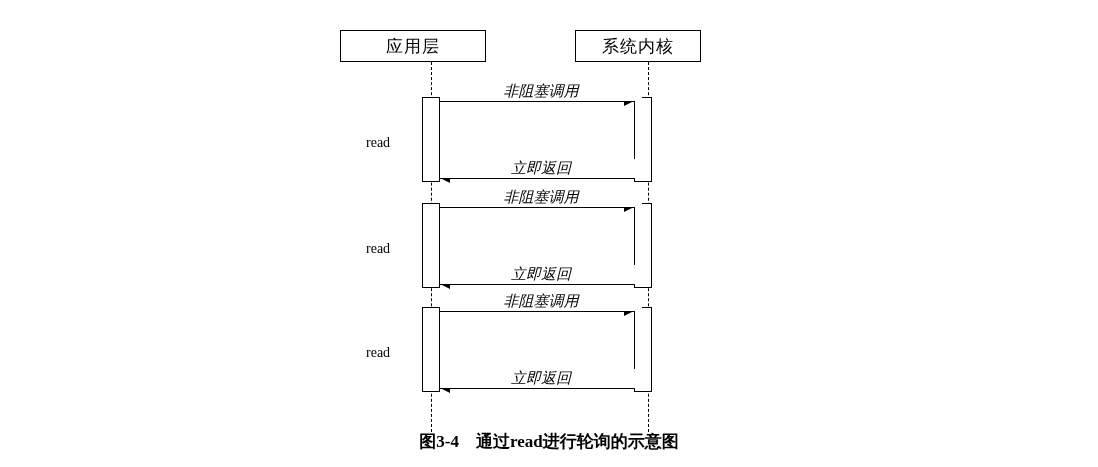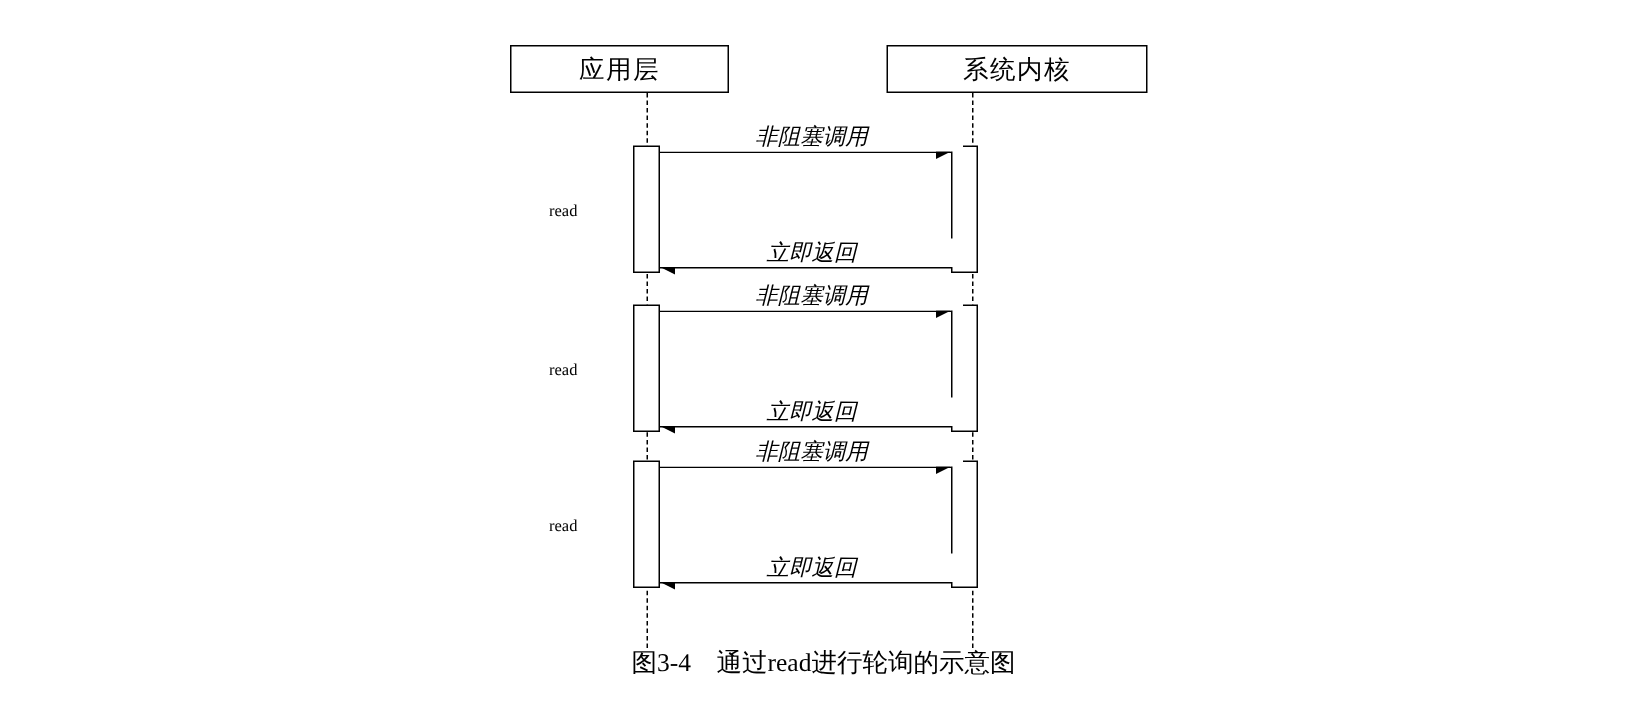--- a/index.html
+++ b/index.html
@@ -74,42 +74,42 @@
     color: #000;
     background: #fff;
     padding: 0 4px;
     white-space: nowrap;
     text-align: center;
     font-style: italic;
   }
 
   .side-label {
     position: absolute;
-    font-size: 11px;
+    font-size: 14px;
     color: #000;
     white-space: nowrap;
   }
 
   .caption {
     position: absolute;
     font-size: 17px;
     color: #000;
     white-space: nowrap;
-    font-weight: normal;
+    font-weight: bold;
   }
 </style>
 </head>
 <body>
 
 <div id="canvas">
 
   <div class="actor-box" id="actor-0" style="left: 340px; top: 30px; width: 146px; height: 32px;">
     <span>应用层</span>
   </div>
-  <div class="actor-box" id="actor-1" style="left: 575px; top: 30px; width: 174px; height: 32px; margin-left: 16px;">
+  <div class="actor-box" id="actor-1" style="left: 575px; top: 30px; width: 126px; height: 32px;">
     <span>系统内核</span>
   </div>
 
   <div class="lifeline" id="lifeline-0" style="left: 431px; top: 62px; height: 370px;"></div>
   <div class="lifeline" id="lifeline-1" style="left: 648px; top: 62px; height: 370px;"></div>
 
   <div class="side-label" id="side-0" style="left: 366px; top: 135px;">read</div>
   <div class="activation" id="lbar-0" style="left: 422px; top: 97px; width: 18px; height: 85px;"></div>
   <div class="activation" id="rbar-0" style="left: 634px; top: 97px; width: 18px; height: 85px;"></div>
   <div class="msg-line" id="reqline-0" style="left: 440px; top: 101px; width: 194px;"></div>

